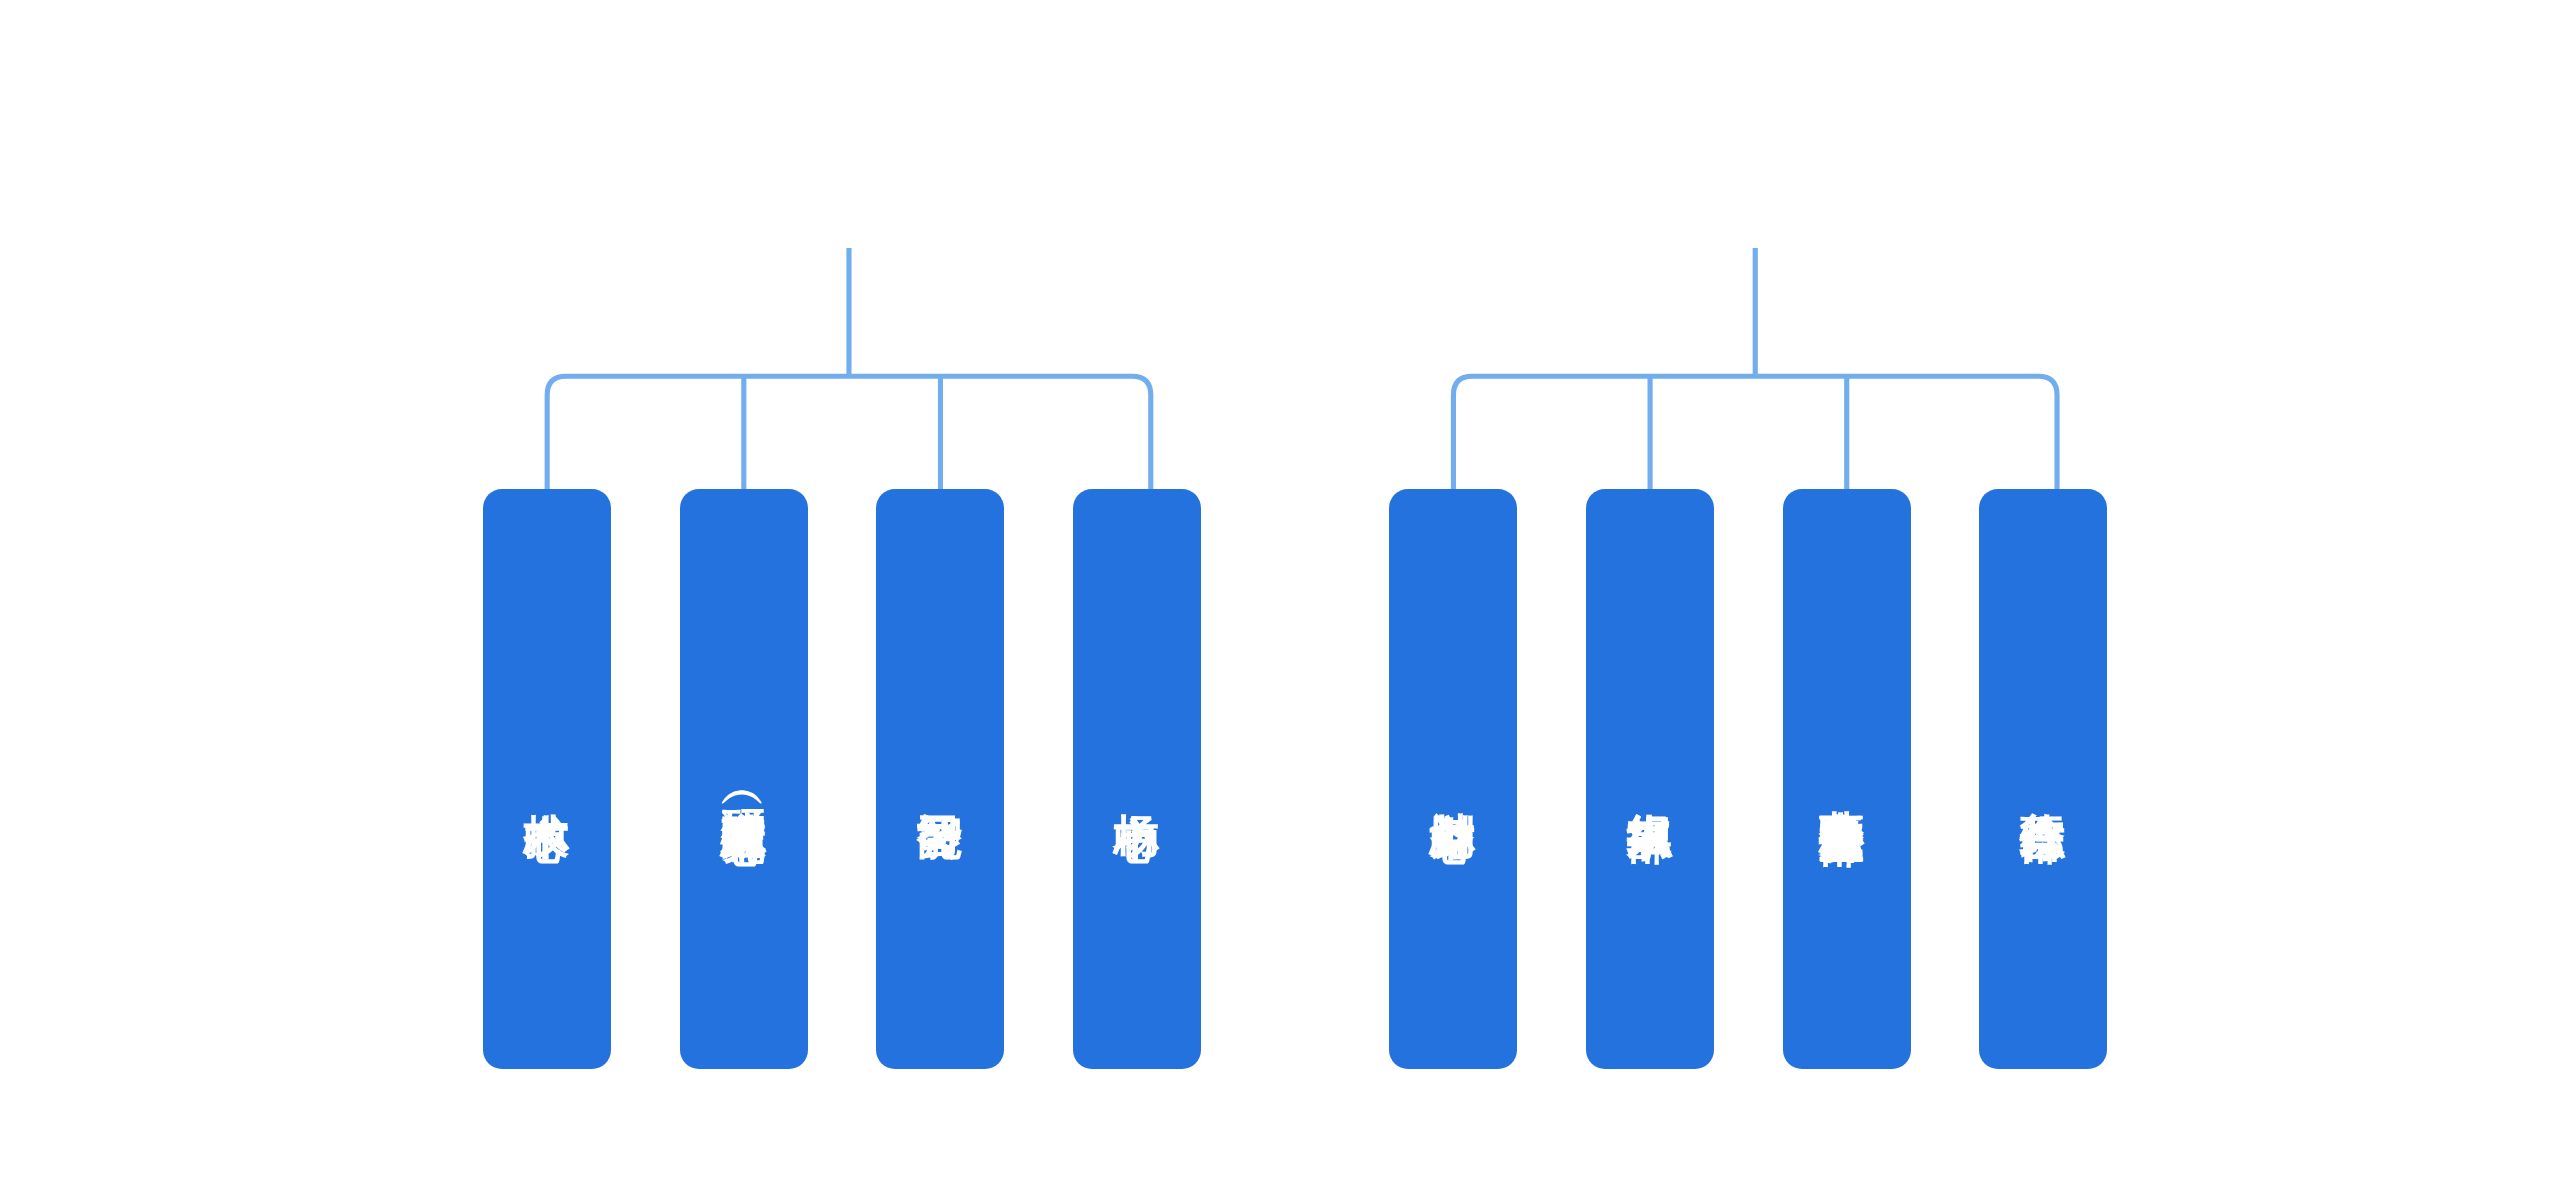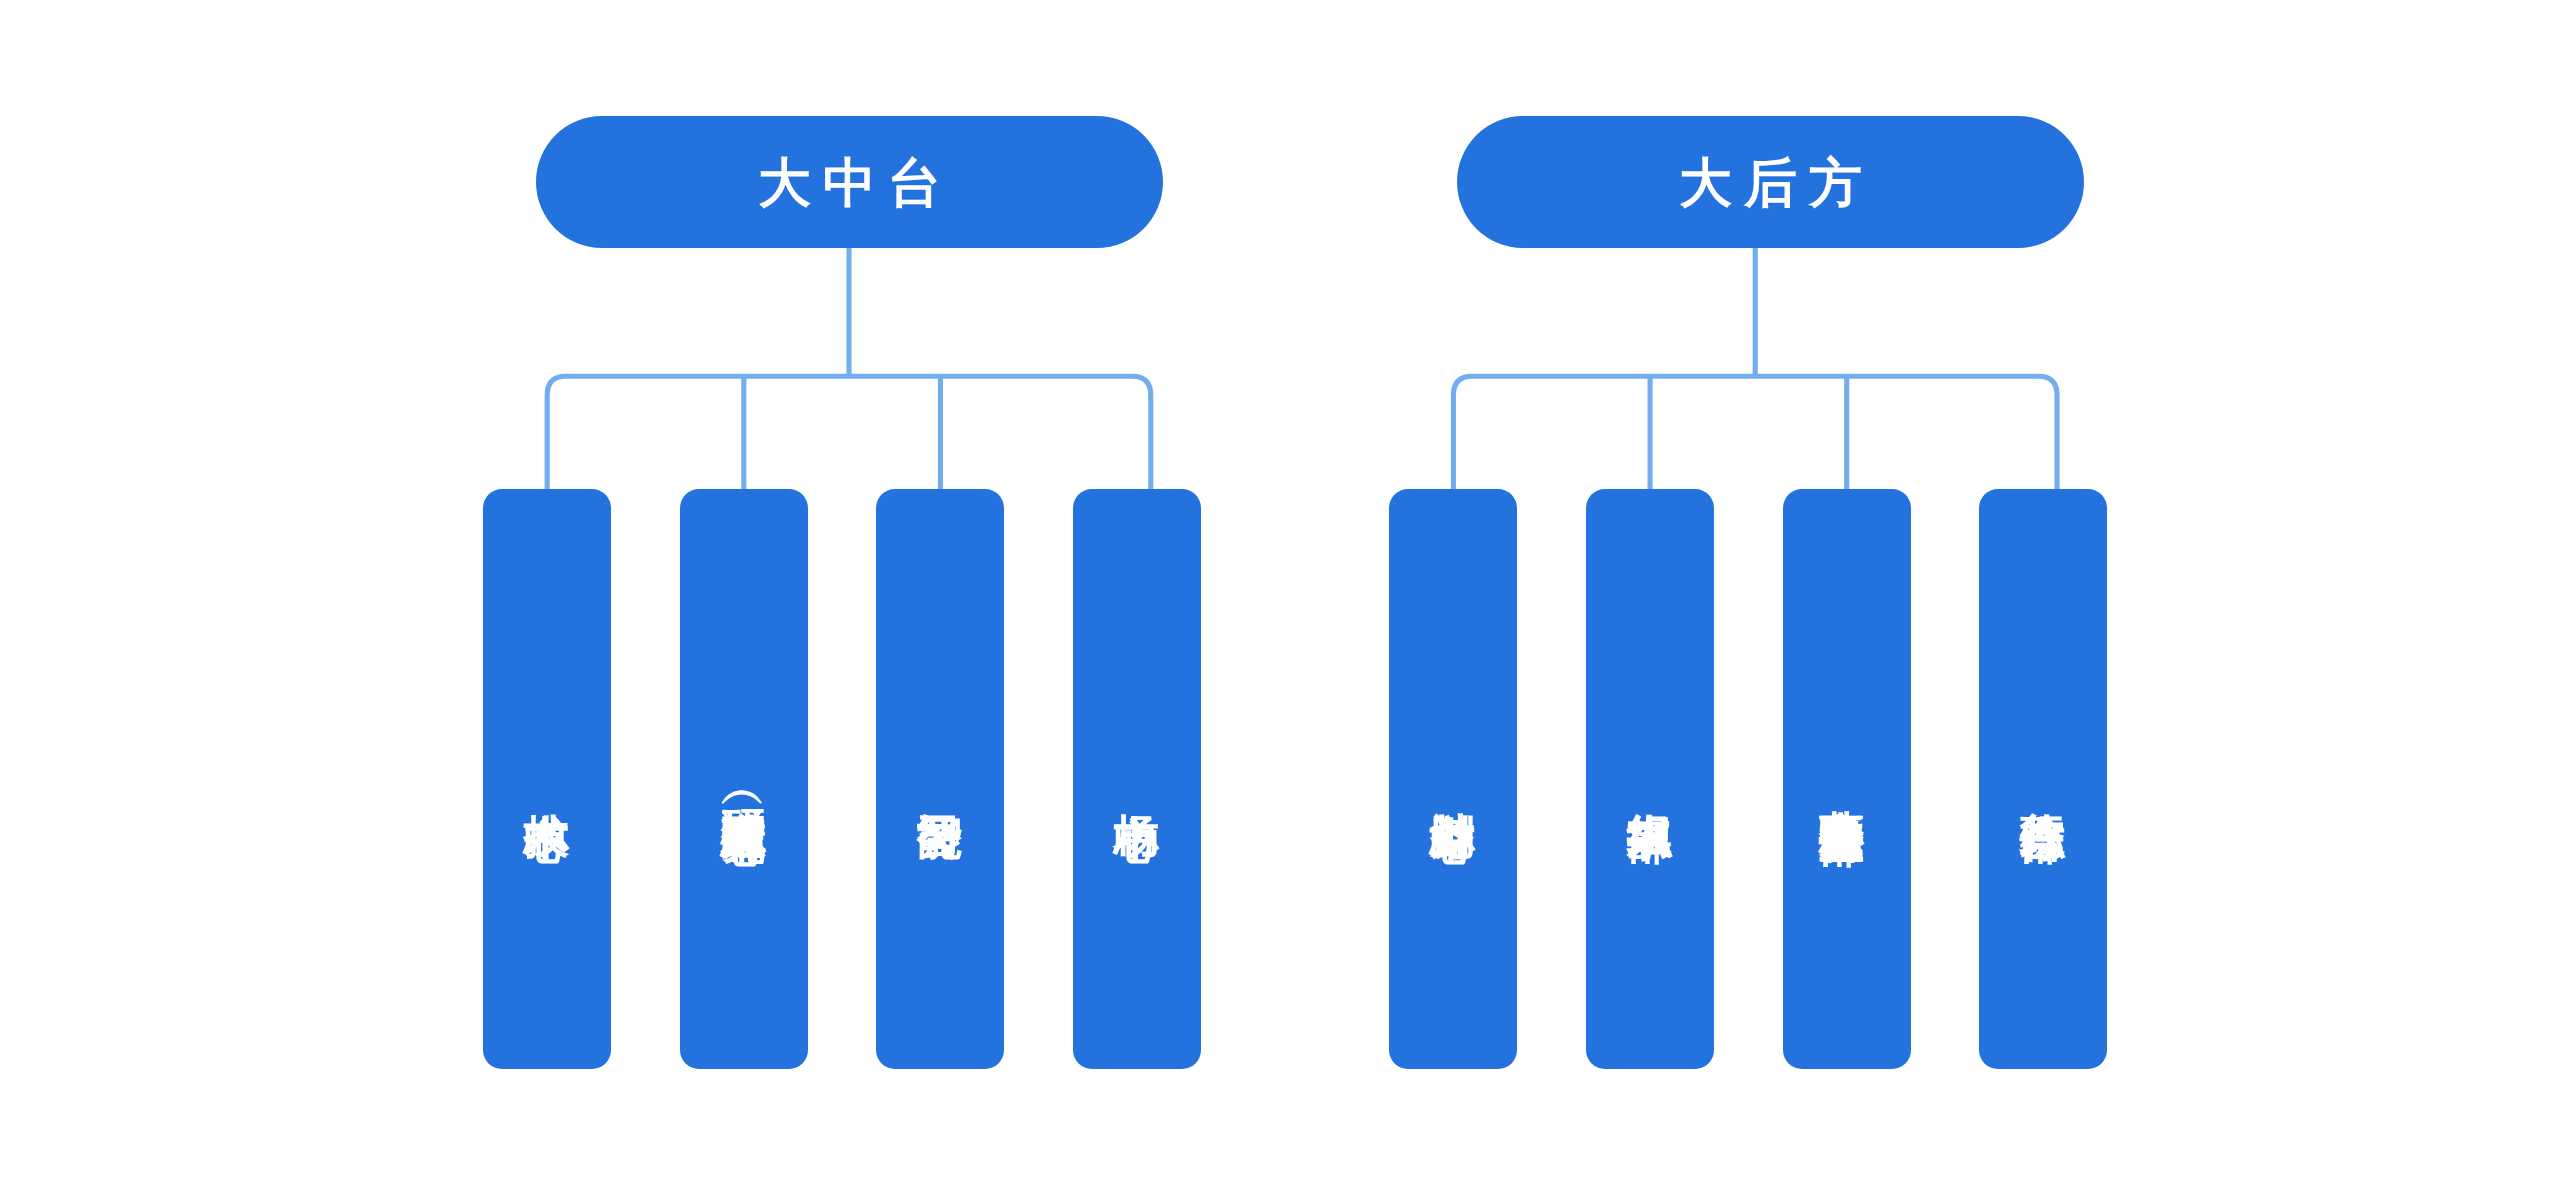--- a/index.html
+++ b/index.html
@@ -105,43 +105,37 @@
 
       <path d="M 2053 290 L 2053 440"></path>
 
       <path d="M 1700 572 L 1700 462 Q 1700 440 1722 440 L 2384 440 Q 2406 440 2406 462 L 2406 572"></path>
 
       <path d="M 1930 440 L 1930 572"></path>
       <path d="M 2160 440 L 2160 572"></path>
     </g>
   </svg>
 
-  <div class="group-root" style="left: 536px; top: 116px; width: 627px; height: 132px; background: rgb(35, 114, 221);">
-    <span class="root-label" style="color: rgb(255, 255, 255);">大中台</span>
-  </div>
 
   <div class="leaf-node one-col" style="left: 483px; top: 489px; width: 128px; height: 580px; background: rgb(35, 114, 221);">
     <span class="leaf-label" style="color: rgb(255, 255, 255);">技术中心</span>
   </div>
 
   <div class="leaf-node two-col" style="left: 680px; top: 489px; width: 128px; height: 580px; background: rgb(35, 114, 221);">
     <span class="leaf-label" style="color: rgb(255, 255, 255);">研究院（碳中和研究中心）</span>
   </div>
 
   <div class="leaf-node one-col" style="left: 876px; top: 489px; width: 128px; height: 580px; background: rgb(35, 114, 221);">
     <span class="leaf-label" style="color: rgb(255, 255, 255);">智能公司</span>
   </div>
 
   <div class="leaf-node one-col" style="left: 1073px; top: 489px; width: 128px; height: 580px; background: rgb(35, 114, 221);">
     <span class="leaf-label" style="color: rgb(255, 255, 255);">市场中心</span>
   </div>
 
-  <div class="group-root" style="left: 1457px; top: 116px; width: 627px; height: 132px; background: rgb(35, 114, 221);">
-    <span class="root-label" style="color: rgb(255, 255, 255);">大后方</span>
-  </div>
 
   <div class="leaf-node one-col" style="left: 1389px; top: 489px; width: 128px; height: 580px; background: rgb(35, 114, 221);">
     <span class="leaf-label" style="color: rgb(255, 255, 255);">计划财务中心</span>
   </div>
 
   <div class="leaf-node one-col" style="left: 1586px; top: 489px; width: 128px; height: 580px; background: rgb(35, 114, 221);">
     <span class="leaf-label" style="color: rgb(255, 255, 255);">组织人事部</span>
   </div>
 
   <div class="leaf-node two-col overflow-left" style="left: 1783px; top: 489px; width: 128px; height: 580px; background: rgb(35, 114, 221);">

